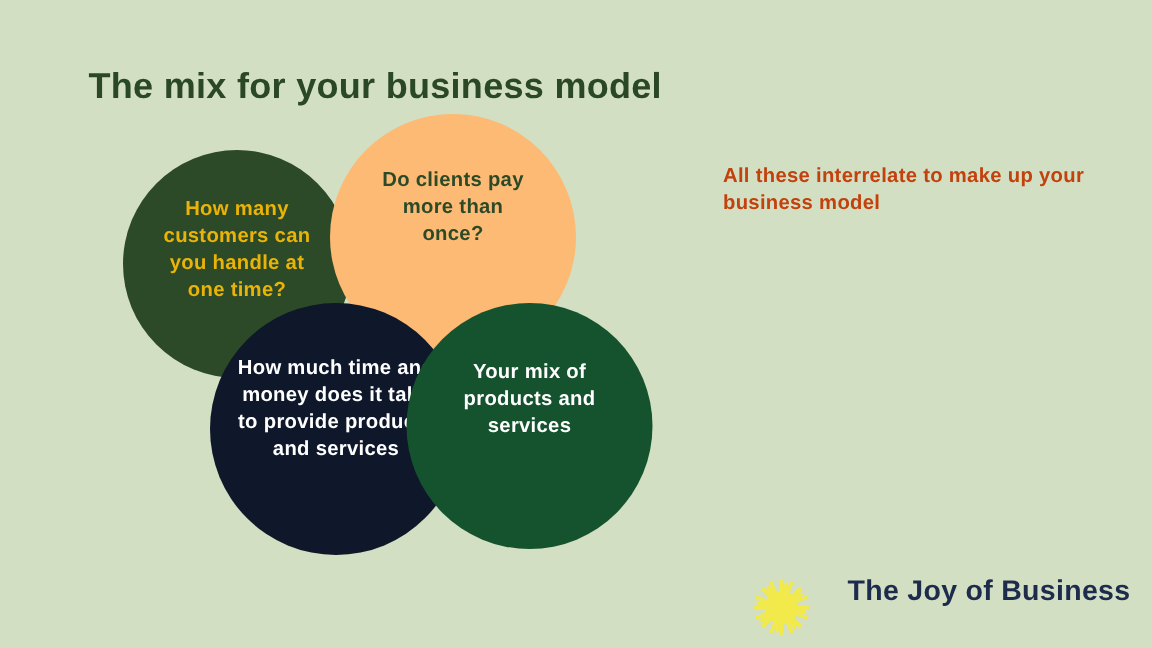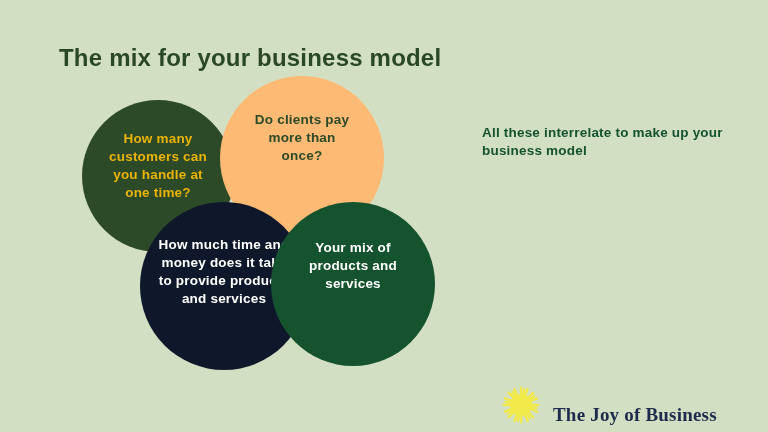--- a/index.html
+++ b/index.html
@@ -56,36 +56,35 @@
   .circle-cost .circle-label{color:#ffffff;max-width:138px;transform:translateY(-14px);}
   
   .circle-mix{
     left:271px;top:202px;width:164px;height:164px;
     background:#14532d;z-index:4;
   }
   .circle-mix .circle-label{color:#ffffff;max-width:110px;transform:translateY(-18px);}
 
   .side-note{
     position:absolute;
-    left:482px;top:124px;
+    left:482px;top:108px;
     width:268px;
     margin:0;
     font-size:13.5px;
     font-weight:700;
     line-height:1.35;
     letter-spacing:0.2px;
-    color:#14532d;
+    color:#c2410c;
   }
   .logo{
     position:absolute;
     left:500px;top:384px;
     display:flex;
-    align-items:flex-end;
-    gap:11px;
-    font-family:Liberation Serif, serif;
+    align-items:flex-start;
+    gap:23px;
   }
   .logo-icon{width:42px;height:42px;display:block;}
   .logo-label{
     font-size:19px;
     font-weight:700;
     letter-spacing:0.2px;
     color:#1d2b4c;
     white-space:nowrap;
   }
 </style>

